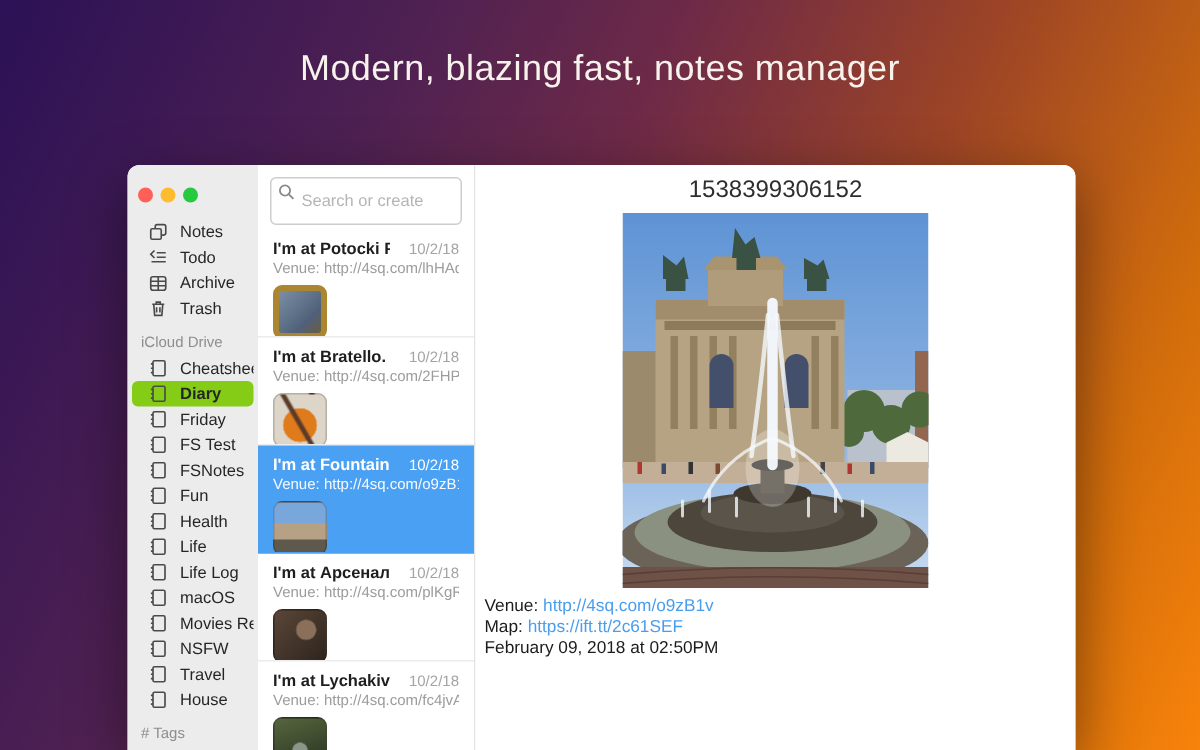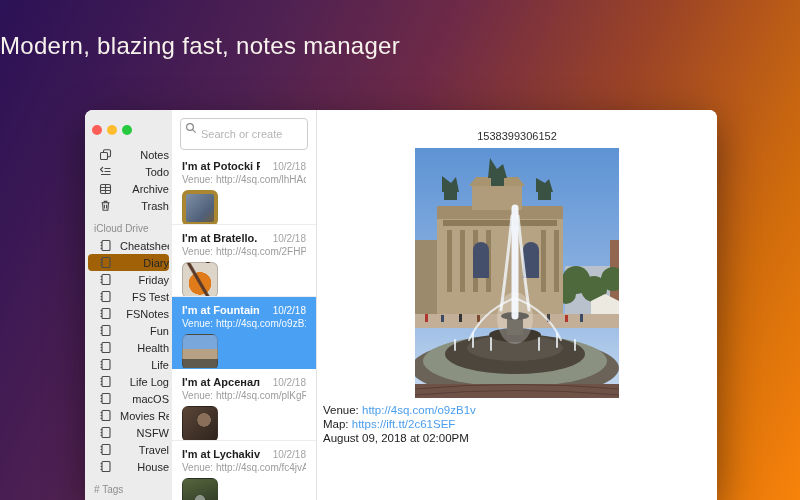--- a/index.html
+++ b/index.html
@@ -4,37 +4,37 @@
 <style>
   * { margin:0; padding:0; box-sizing:border-box; }
   html,body { width:800px; height:500px; overflow:hidden; }
   body {
     font-family:"Liberation Sans", sans-serif;
     background:linear-gradient(115deg,#2b1156 0%,#4f2152 28%,#6e2a47 45%,#9c4426 65%,#d06c0c 85%,#f8830a 100%);
     position:relative;
   }
 
   
-  .banner { position:absolute; top:32px; left:0; width:100%; text-align:left;
+  .banner { position:absolute; top:32px; left:0; width:100%; text-align:center;
     color:#f7f2ec; font-size:24px; letter-spacing:.3px; font-weight:400; }
 
   
   .window { position:absolute; left:85px; top:110px; width:632px; height:390px;
     border-radius:8px 8px 0 0; overflow:hidden; display:flex;
     box-shadow:0 12px 40px rgba(0,0,0,.45); background:#fff; }
 
   
   .sidebar { width:87px; background:#ececec; flex:none; position:relative; font-size:11px; color:#262626; }
   .traffic { display:flex; gap:5px; padding:15px 0 0 7px; }
   .dot { width:10px; height:10px; border-radius:50%; }
   .dot.r { background:#ff5f57; } .dot.y { background:#febc2e; } .dot.g { background:#27c93f; }
   .nav { margin-top:11px; }
   .s-item { display:flex; align-items:center; height:17px; padding-left:11px; gap:8px;
-    margin:0 3px; border-radius:4px; white-space:nowrap; overflow:hidden;justify-content:space-between; }
-  .s-item.selected { background:#a16207; }
+    margin:0 3px; border-radius:4px; white-space:nowrap; overflow:hidden; }
+  .s-item.selected { background:#84cc16;font-weight:bold; }
   .s-item svg { flex:none; }
   .s-header { font-size:10px; color:#8e8e8e; padding-left:9px; margin:9px 0 3px; }
   .icn { stroke:#4a4a4a; fill:none; stroke-width:1.1; }
 
   
   .notelist { width:145px; background:#fff; flex:none; border-right:1px solid #e3e3e3; overflow:hidden; }
   .search-wrap { position:relative; margin:8px 8px 3px; }
   .search-wrap svg { position:absolute; left:5px; top:4px; }
   .search-input { width:100%; height:32px; border:1px solid #cdcdcd; border-radius:4px;
     font-size:11px; padding:0 4px 0 20px; color:#333; outline:none; font-family:inherit; background:#fff; }
@@ -53,21 +53,21 @@
       linear-gradient(60deg, rgba(0,0,0,0) 42%, #5a3a28 45%, #5a3a28 49%, rgba(0,0,0,0) 52%),
       radial-gradient(circle at 50% 60%, #e07b1c 0 42%, #dcd5c8 43%); }
   .th-building { background:linear-gradient(180deg,#79a7dc 0 42%, #b7a184 42% 72%, #5f584d 72%); }
   .th-interior { background:radial-gradient(circle at 62% 38%, #8a705a 0 22%, rgba(0,0,0,0) 23%),
       linear-gradient(135deg,#5a4638,#2e241d); }
   .th-cemetery { background:radial-gradient(circle at 50% 62%, #8d948a 0 18%, rgba(0,0,0,0) 19%),
       linear-gradient(160deg,#56663e,#27301f); }
 
   
   .editor { flex:1; background:#fff; overflow:hidden; }
-  .editor-title { text-align:center; font-size:11px; color:#2e2e2e; padding-top:20px; }
+  .editor-title { text-align:center; font-size:16px; color:#2e2e2e; padding-top:8px; }
   .photo { display:block; margin:6px auto 5px; }
   .body-text { padding-left:6px; font-size:11.5px; line-height:14px; color:#1c1c1c; }
   .body-text a { color:#4a9ded; text-decoration:none; }
   .blank-line { height:14px; }
   .caret { display:inline-block; width:1px; height:11px; background:#111; vertical-align:-1px; }
 </style>
 </head>
 <body>
 
 <div class="banner">Modern, blazing fast, notes manager</div>
@@ -355,18 +355,18 @@
 
     <div class="body-text">
       <div>
         <span>Venue:</span>
         <a href="#">http://4sq.com/o9zB1v</a>
       </div>
       <div>
         <span>Map:</span>
         <a href="#">https://ift.tt/2c61SEF</a>
       </div>
-      <div><span>August 09, 2018 at 02:00PM</span></div>
+      <div><span>February 09, 2018 at 02:50PM</span></div>
       <div class="blank-line"></div>
     </div>
   </div>
 
 </div>
 
 </body></html>

